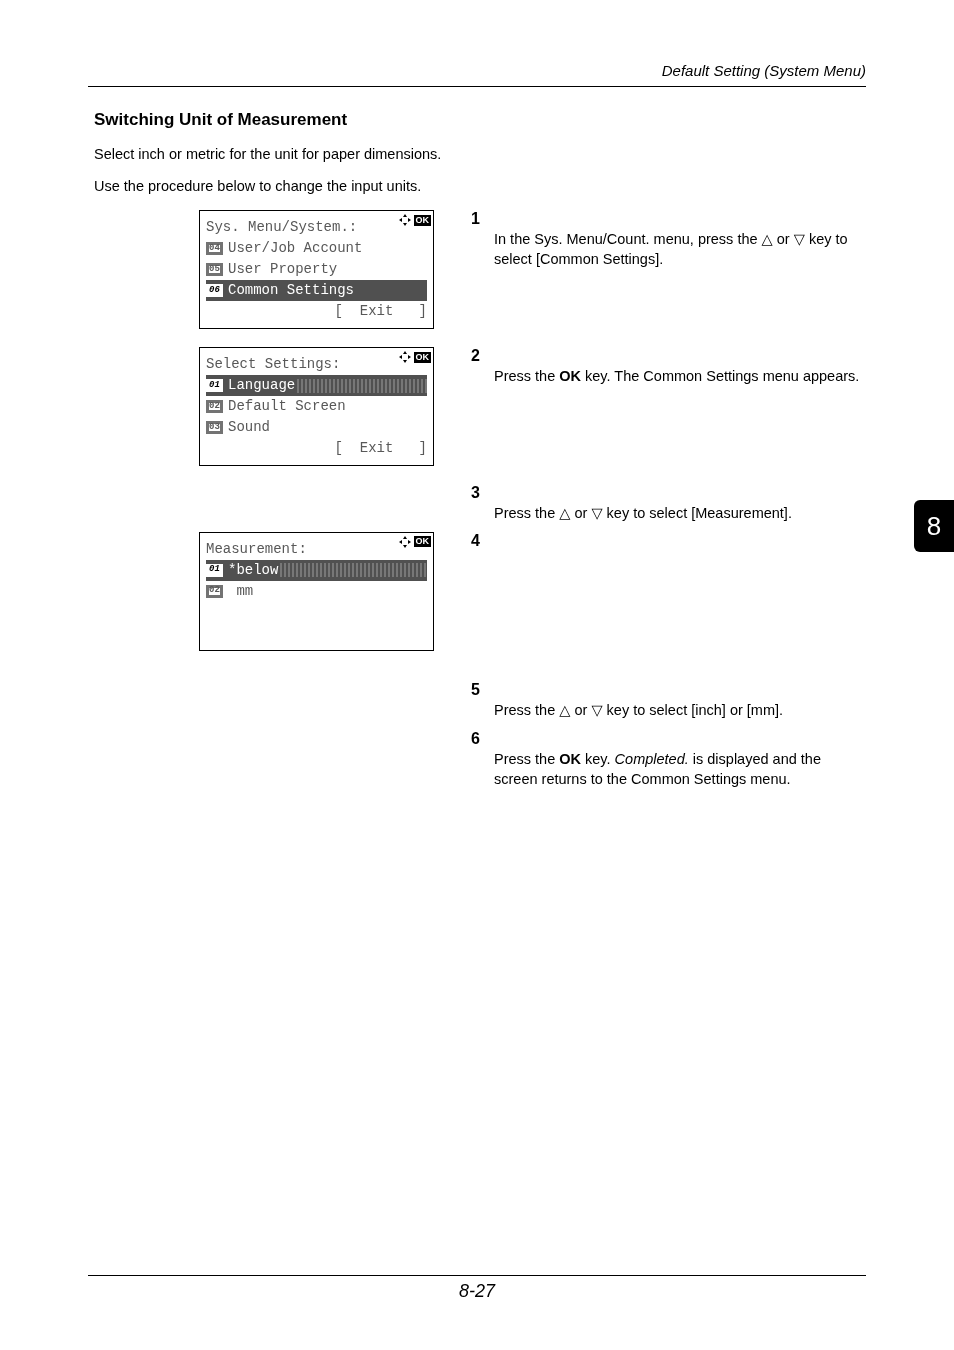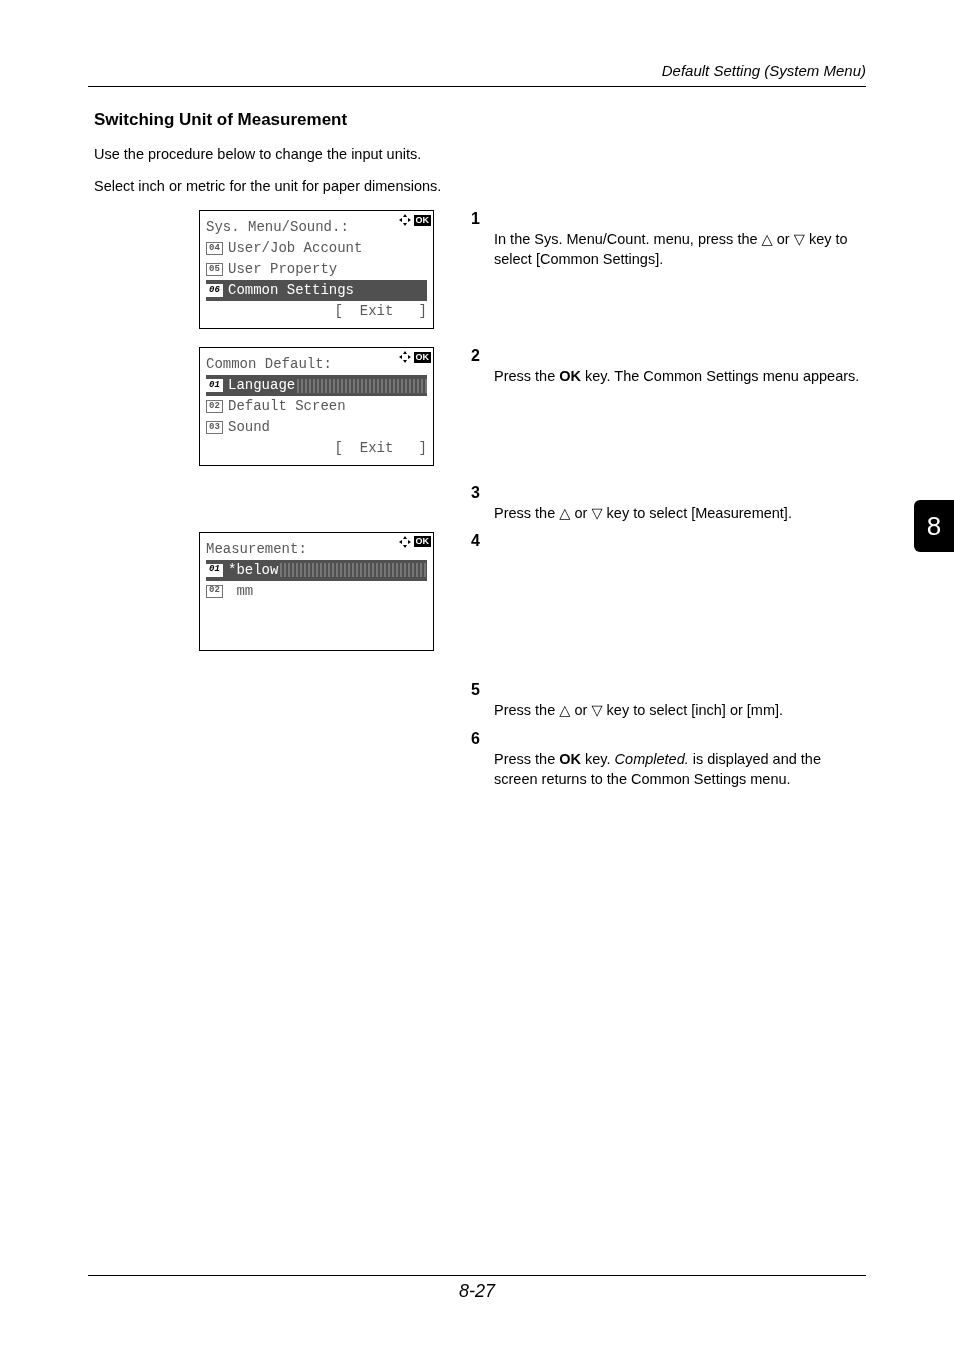--- a/index.html
+++ b/index.html
@@ -103,21 +103,21 @@
     font-style: italic;
   }
   .hatch {
     background: repeating-linear-gradient(90deg, #777 0 2px, transparent 2px 4px);
     color: #fff;
   }
   .numbox {
     display: inline-flex;
     align-items: center;
     justify-content: center;
-    border: 1px solid #737373;
+    border: 3px solid #737373;
     font-size: 9px;
     font-weight: bold;
     height: 13px;
     width: 17px;
     margin-right: 5px;
     color: #585858;
     background: #fff;
     text-align: center;
   }
   .lcd-right-icons {
@@ -171,33 +171,33 @@
   }
 </style>
 </head>
 <body>
 
 <div class="header-text">Default Setting (System Menu)</div>
 <div class="hr-top"></div>
 
 <div class="content">
   <div class="h2">Switching Unit of Measurement</div>
+  <div class="para">Select inch or metric for the unit for paper dimensions.</div>
   <div class="para">Use the procedure below to change the input units.</div>
-  <div class="para">Select inch or metric for the unit for paper dimensions.</div>
 
   <div class="row">
     <div class="left-col">
       <div class="lcd">
         <div class="lcd-right-icons">
           <svg width="14" height="14" viewBox="0 0 14 14">
               <path d="M7 1 L9 4 L5 4 Z M7 13 L5 10 L9 10 Z M1 7 L4 5 L4 9 Z M13 7 L10 9 L10 5 Z" fill="#000"></path>
             </svg>
           <span class="ok-box">OK</span>
         </div>
-        <div class="lcd-line"><span>Sys. Menu/Sound.:</span></div>
+        <div class="lcd-line"><span>Sys. Menu/System.:</span></div>
         <div class="lcd-line"><span class="numbox">04</span><span>User/Job Account</span></div>
         <div class="lcd-line"><span class="numbox">05</span><span>User Property</span></div>
         <div class="lcd-line highlight"><span class="numbox">06</span><span>Common Settings</span></div>
         <div class="lcd-line" style="justify-content:flex-end;"><span>[  Exit   ]</span></div>
       </div>
     </div>
     <div class="right-col">
       <div class="step-num">1</div>
       <div class="step-text">
         <span>In the Sys. Menu/Count. menu, press the </span><span class="tri">△</span><span> or </span><span class="tri">▽</span><span> key to select [Common Settings].</span>
@@ -207,21 +207,21 @@
 
   <div class="row">
     <div class="left-col">
       <div class="lcd">
         <div class="lcd-right-icons">
           <svg width="14" height="14" viewBox="0 0 14 14">
               <path d="M7 1 L9 4 L5 4 Z M7 13 L5 10 L9 10 Z M1 7 L4 5 L4 9 Z M13 7 L10 9 L10 5 Z" fill="#000"></path>
             </svg>
           <span class="ok-box">OK</span>
         </div>
-        <div class="lcd-line"><span>Common Default:</span></div>
+        <div class="lcd-line"><span>Select Settings:</span></div>
         <div class="lcd-line highlight"><span class="numbox">01</span><span>Language</span><span class="hatch" style="flex:1;height:14px;margin-left:2px;"></span></div>
         <div class="lcd-line"><span class="numbox">02</span><span>Default Screen</span></div>
         <div class="lcd-line"><span class="numbox">03</span><span>Sound</span></div>
         <div class="lcd-line" style="justify-content:flex-end;"><span>[  Exit   ]</span></div>
       </div>
     </div>
     <div class="right-col">
       <div class="step-num">2</div>
       <div class="step-text">
         <span>Press the </span><b>OK</b><span> key. The Common Settings menu appears.</span>

